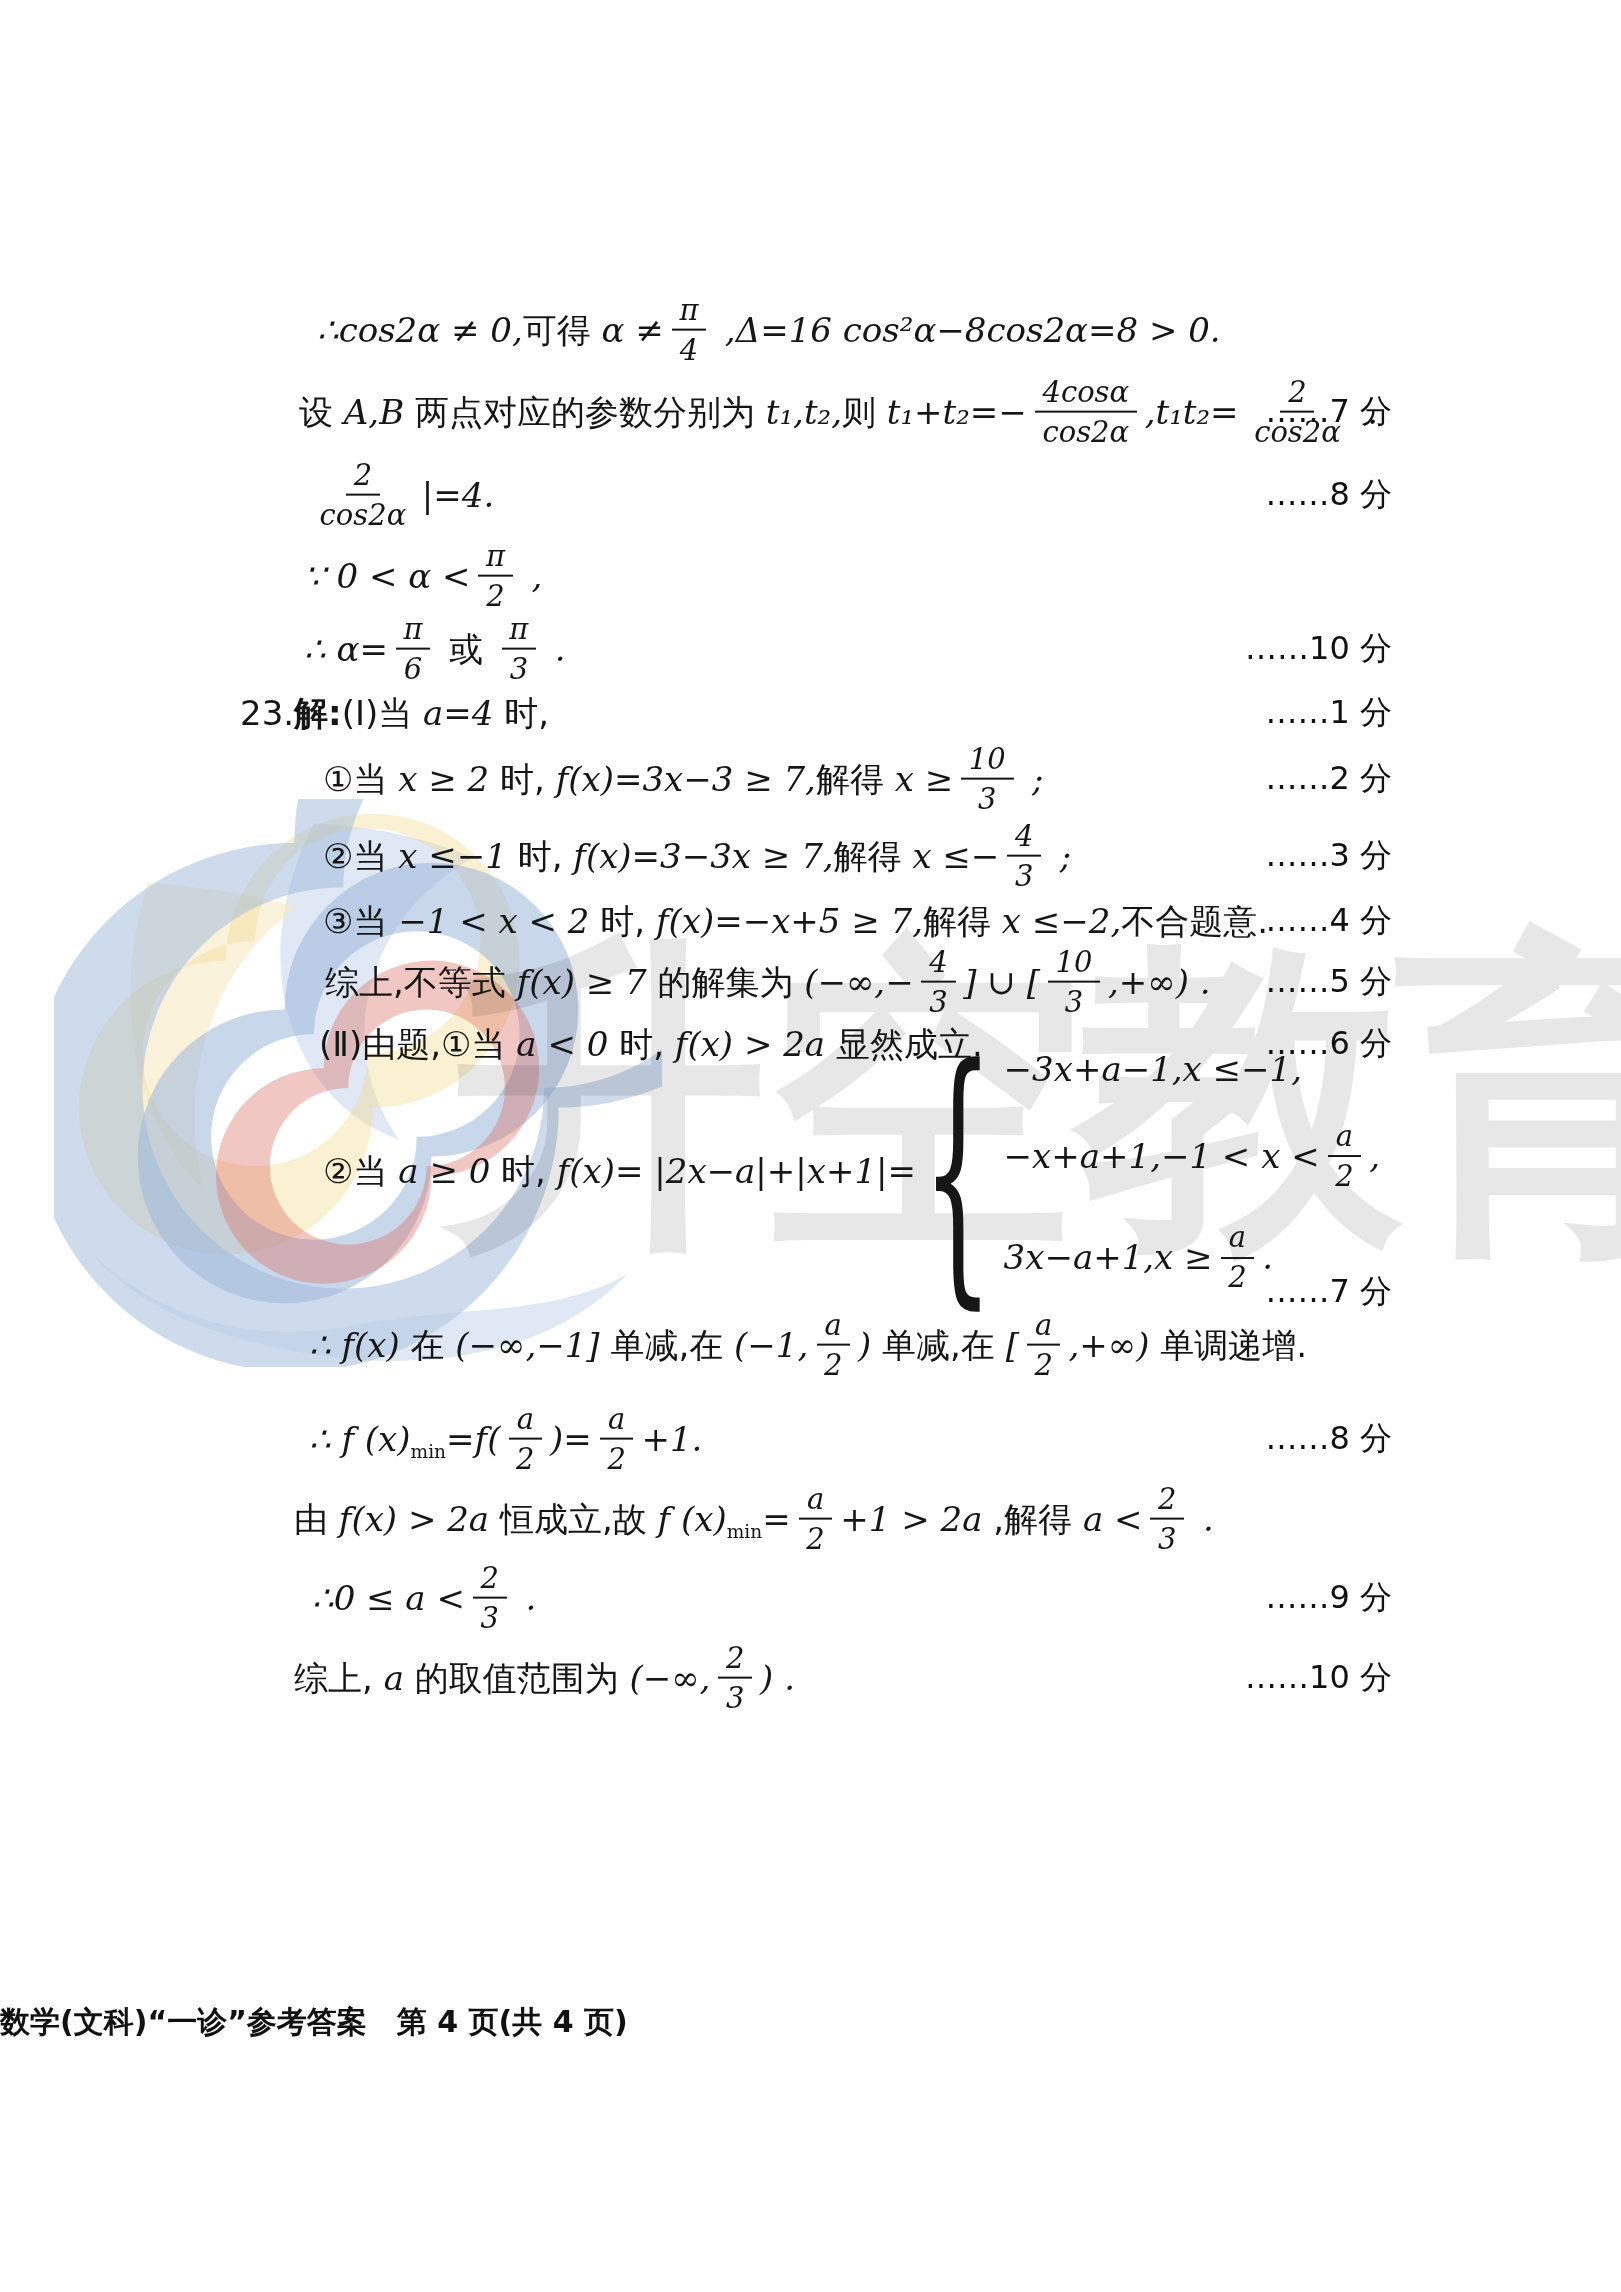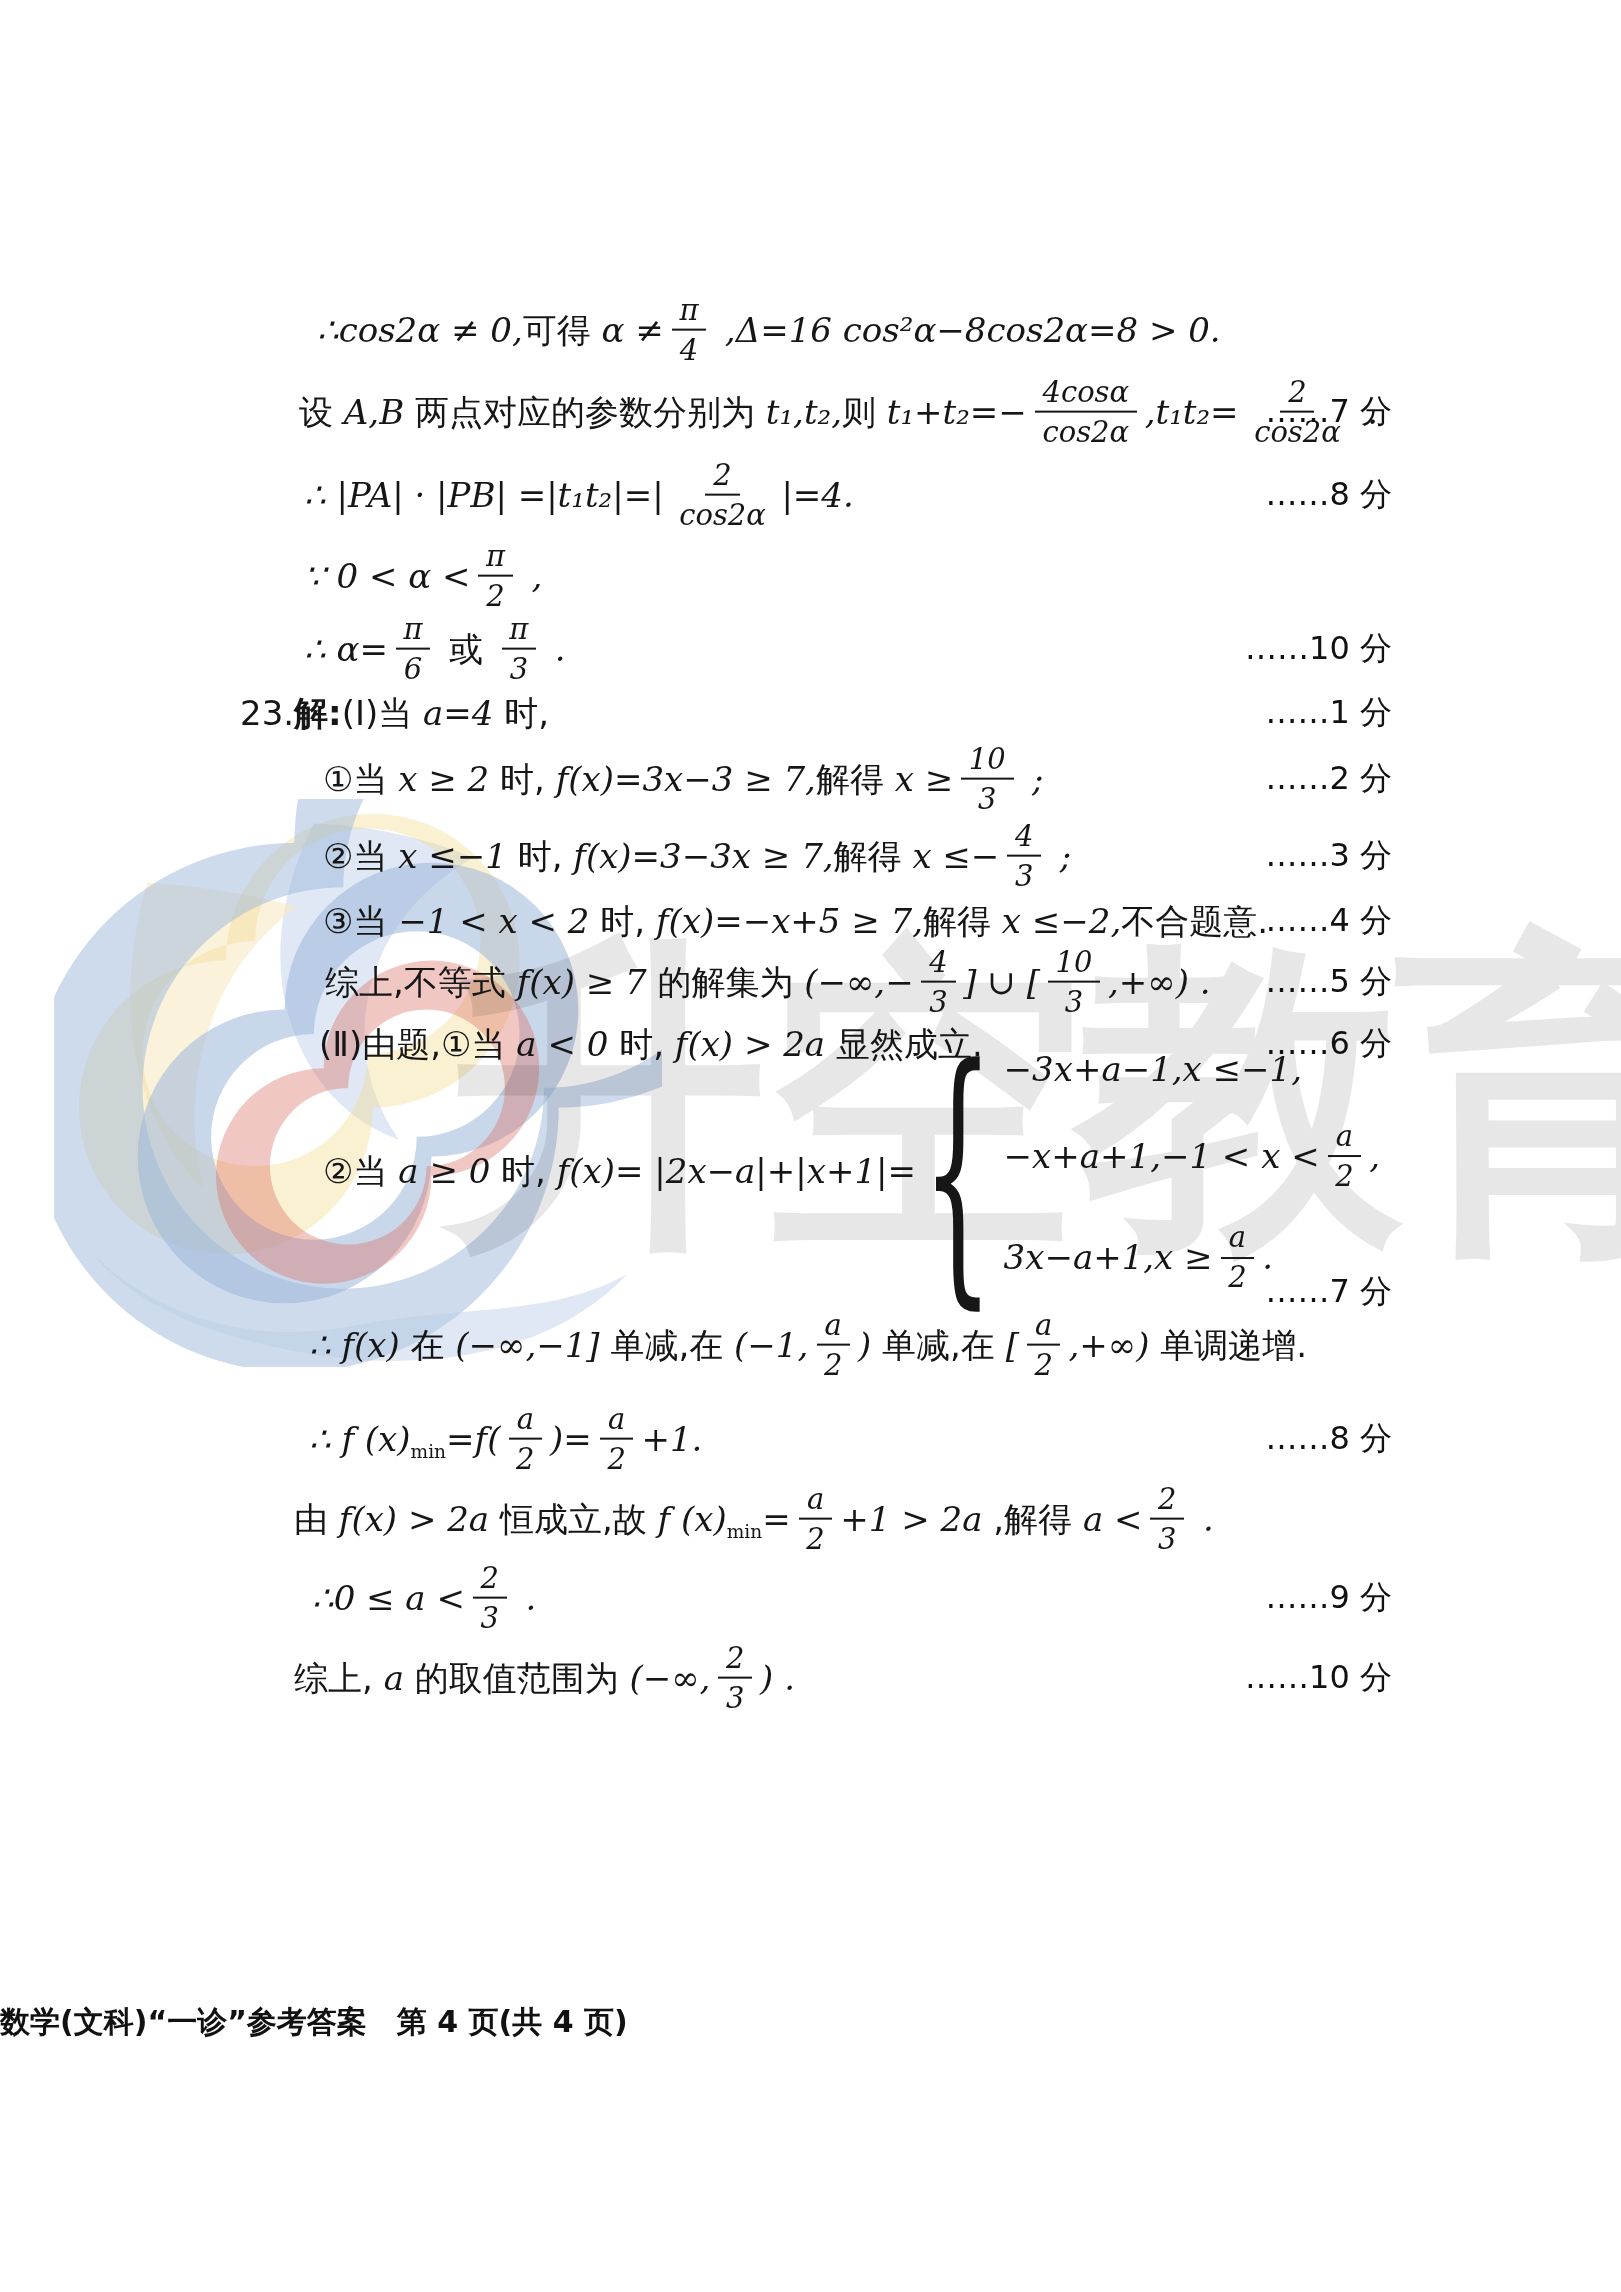--- a/index.html
+++ b/index.html
@@ -80,21 +80,20 @@
     </span>
     <span class="math">,t₁t₂=</span>
     <span class="frac">
       <span class="num">2</span>
       <span class="den">cos2α</span>
     </span>
     <span class="math"> .</span>
   </div>
 
   <div class="line" style="top:495px;left:304px">
-    <span class="math">∴ |PA| · |PB| =|t₁t₂|=|</span>
     <span class="frac">
       <span class="num">2</span>
       <span class="den">cos2α</span>
     </span>
     <span class="math">|=4.</span>
   </div>
 
   <div class="line" style="top:576px;left:304px">
     <span class="math">∵ 0 &lt; α &lt;</span>
     <span class="frac">

